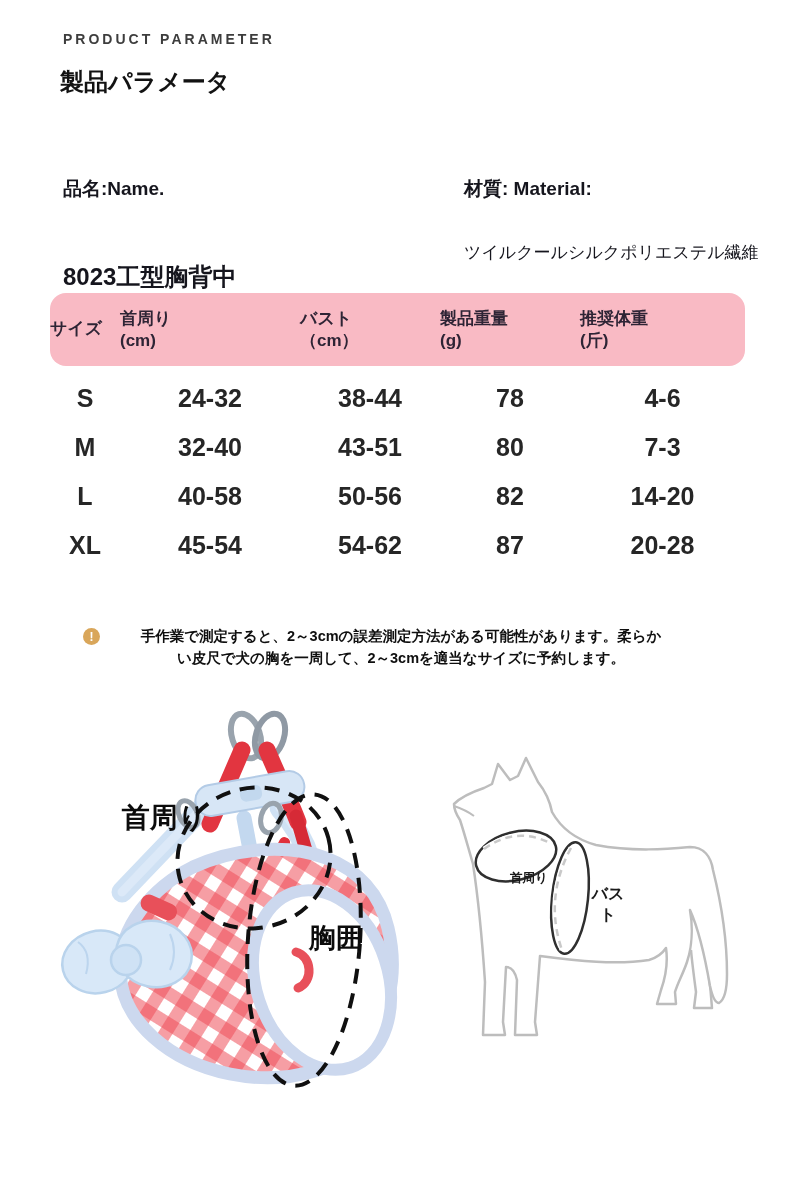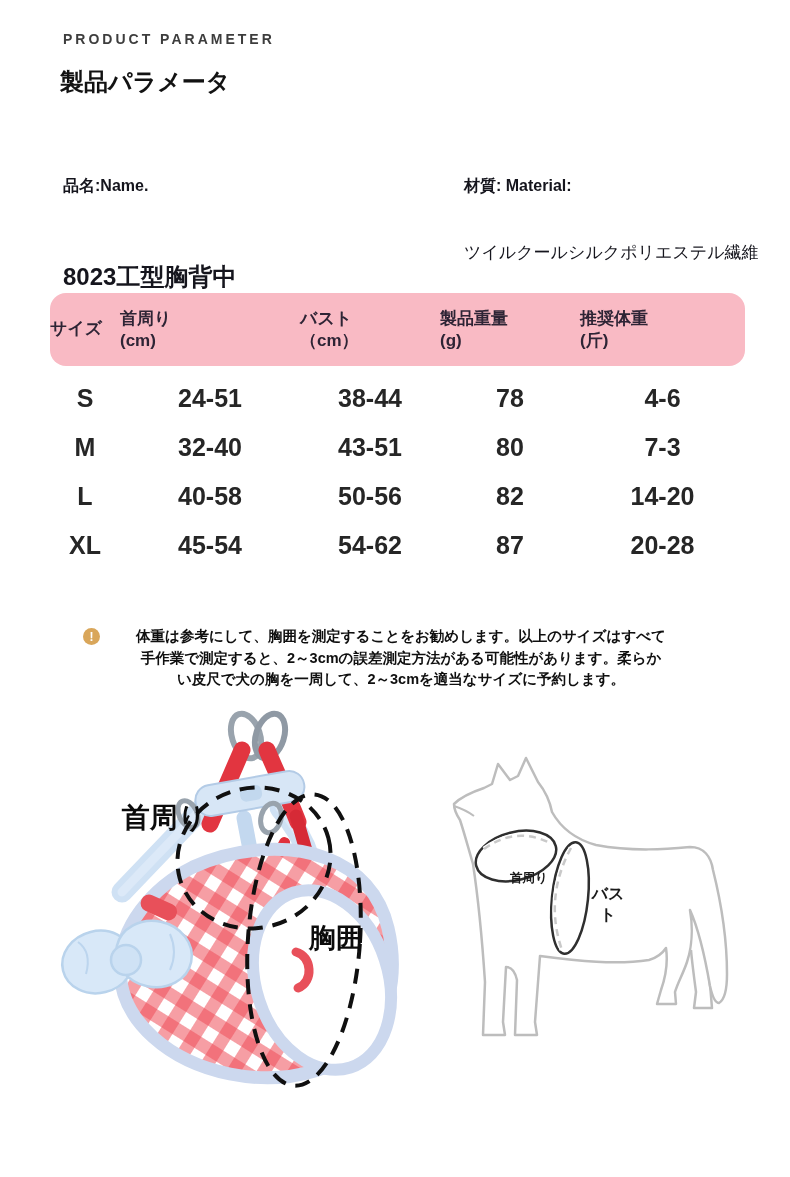--- a/index.html
+++ b/index.html
@@ -3,21 +3,21 @@
 <meta charset="utf-8">
 <style>
   html,body{margin:0;padding:0;background:#ffffff;}
   .sheet{
     position:relative;width:790px;height:1177px;background:#ffffff;overflow:hidden;
     font-family:"Liberation Sans","DejaVu Sans",sans-serif;color:#1c1c1c;
   }
   .abs{position:absolute;}
   .eyebrow{left:63px;top:31px;font-size:14px;font-weight:700;letter-spacing:3px;color:#3d3d3d;}
   .page-title{left:60px;top:66px;font-size:24px;font-weight:900;color:#121212;}
-  .info-label{font-size:16px;font-weight:800;color:#15151d;}
+  .info-label{font-size:19px;font-weight:800;color:#15151d;}
   .info-value-big{font-size:24px;font-weight:800;color:#15151d;margin-top:36px;}
   .info-value-small{font-size:17px;font-weight:400;color:#15151d;margin-top:11px;}
   .band{
     left:50px;top:293px;width:695px;height:73px;border-radius:16px;
     display:grid;grid-template-columns:70px 180px 140px 140px 165px;
     align-items:center;
   }
   .band .hcell{display:flex;flex-direction:column;justify-content:center;
     font-size:17px;font-weight:800;color:#2e2435;line-height:19px;}
   .band .hcell .unit{margin-top:3px;}
@@ -68,21 +68,21 @@
     </div>
     <div class="hcell">
       <div>推奨体重</div>
         <div class="unit">(斤)</div>
     </div>
   </div>
 
   <div class="abs rows">
     <div class="t-row">
       <div>S</div>
-        <div>24-51</div>
+        <div>24-32</div>
       <div>38-44</div>
         <div>78</div>
       <div>4-6</div>
     </div>
     <div class="t-row">
       <div>M</div>
         <div>32-40</div>
       <div>43-51</div>
         <div>80</div>
       <div>7-3</div>
@@ -98,21 +98,20 @@
       <div>XL</div>
         <div>45-54</div>
       <div>54-62</div>
         <div>87</div>
       <div>20-28</div>
     </div>
   </div>
 
   <div class="abs note-icon" style="background:#d9a65a">!</div>
   <div class="abs note-text">
-    <div>体重は参考にして、胸囲を測定することをお勧めします。以上のサイズはすべて</div>
     <div>手作業で測定すると、2～3cmの誤差測定方法がある可能性があります。柔らか</div>
     <div>い皮尺で犬の胸を一周して、2～3cmを適当なサイズに予約します。</div>
   </div>
 
   <svg class="abs" style="left:58px;top:702px" width="368" height="392" viewBox="0 0 368 392">
     <defs>
       <pattern id="gingham" width="26" height="26" patternUnits="userSpaceOnUse" patternTransform="rotate(32)">
         <rect width="26" height="26" fill="#ffffff"></rect>
         <rect width="26" height="13" fill="#ee4f59" opacity="0.55"></rect>
         <rect width="13" height="26" fill="#ee4f59" opacity="0.55"></rect>

